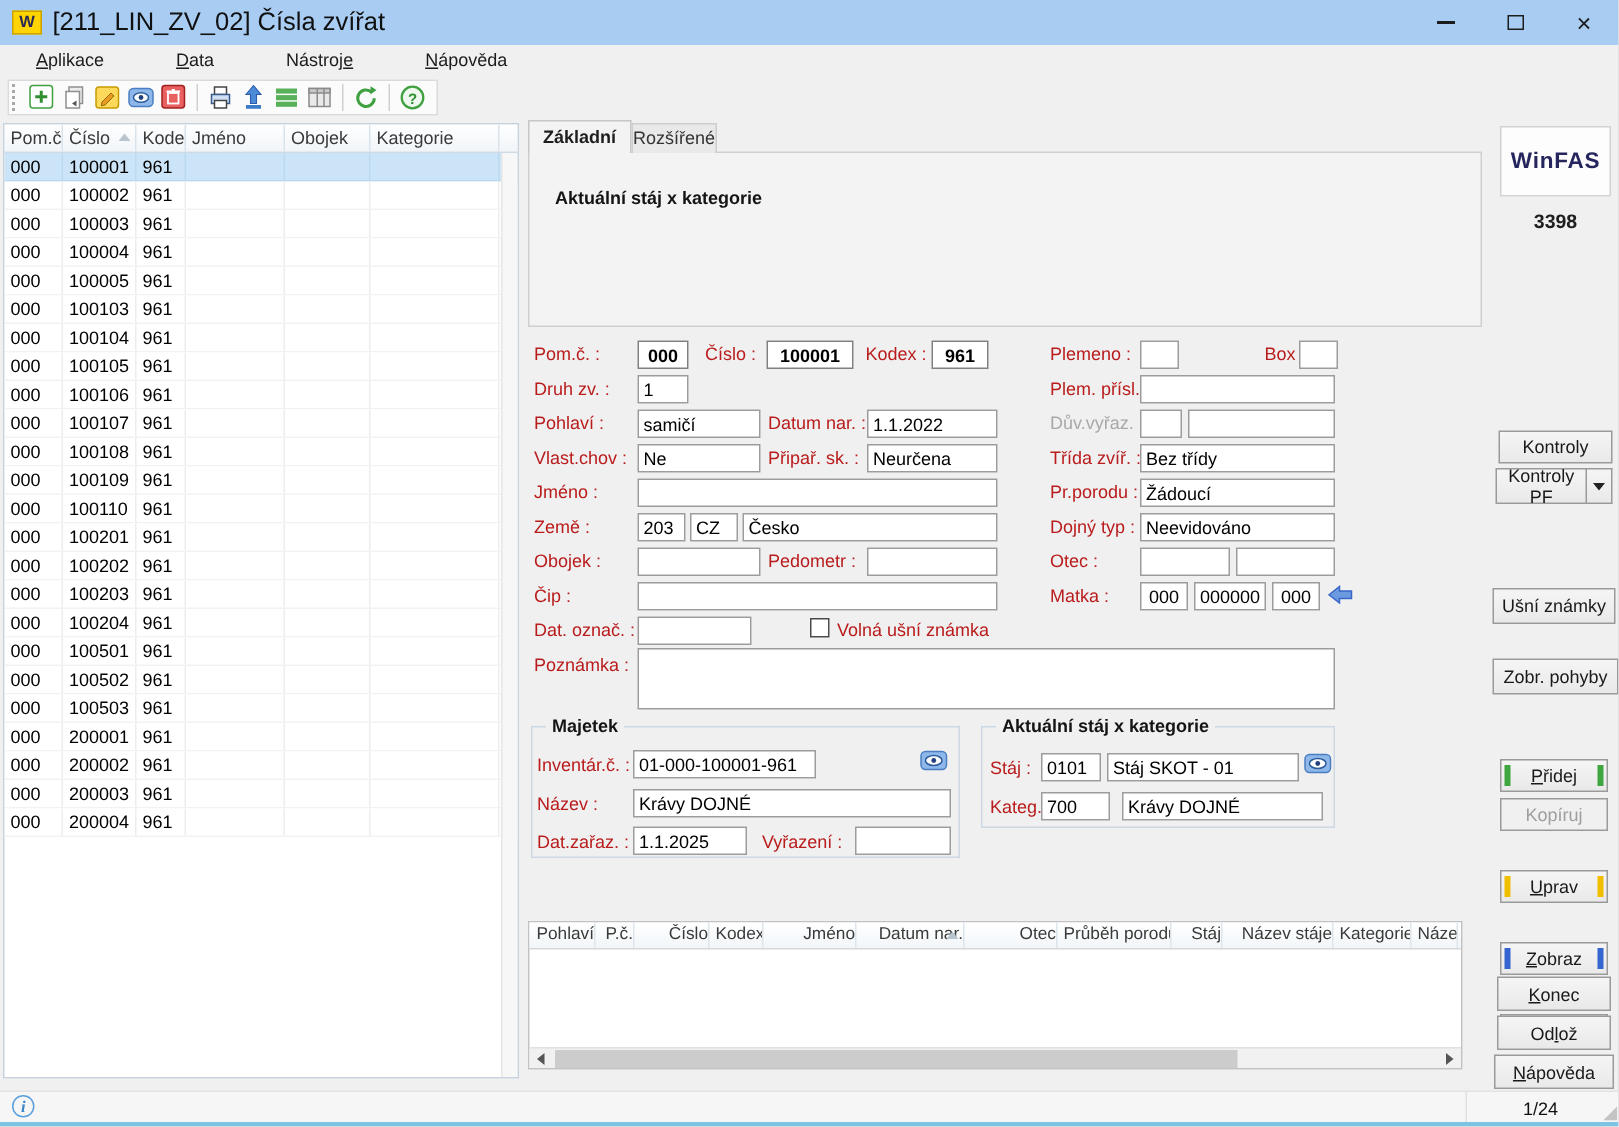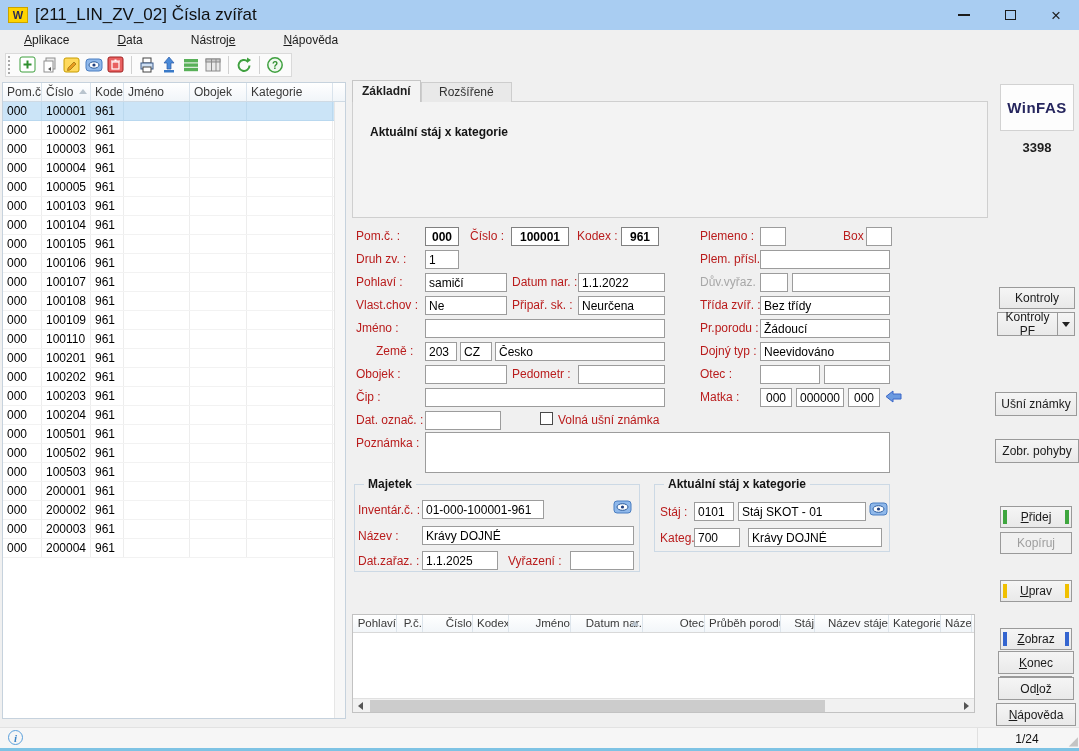--- a/index.html
+++ b/index.html
@@ -35,21 +35,21 @@
     border-right:4px solid transparent;border-bottom:5px solid #b9c4ce;}
   .trow{display:flex;height:19px;border-bottom:1px solid #f2f2f2;background:#fff;}
   .trow.sel{background:#cbe4f7;border-bottom-color:#b9d8ef;}
   .tc{padding:2px 0 0 4px;border-right:1px solid #ededed;white-space:nowrap;overflow:hidden;color:#000;}
   .trow.sel .tc{border-right-color:#bcd9ee;}
   .tc0{width:39px}.tc1{width:49px}.tc2{width:33px}.tc3{width:66px}.tc4{width:57px}.tc5{width:86px}
   .vstrip{position:absolute;right:0;top:19px;bottom:0;width:11px;background:#f7f7f7;border-left:1px solid #e6e6e6;}
   
   .tab-active{position:absolute;left:352px;top:80px;height:22px;padding:3px 9px 0;background:#f3f3f3;
     border:1px solid #c6c6c6;border-bottom:none;font-weight:bold;z-index:3;}
-  .tab-inactive{position:absolute;left:421px;top:82px;height:20px;padding:2px 17px 0;background:#e9e9e9;
+  .tab-inactive{position:absolute;left:421px;top:82px;height:20px;padding:2px 0 0;background:#e9e9e9;
     border:1px solid #cdcdcd;border-bottom:none;color:#333;z-index:2;}
   .filter-box{position:absolute;left:352px;top:101px;width:636px;height:117px;background:#f3f3f3;border:1px solid #cfcfcf;z-index:1;}
   .lb{position:absolute;color:#b91c1c;white-space:nowrap;}
   .lb.dim{color:#a8a8a8;}
   .tb{position:absolute;height:19px;border:1px solid #9c9c9c;background:#fff;padding:0 3px;
     font:12px "Liberation Sans",sans-serif;color:#000;}
   .tb.bold{font-weight:bold;text-align:center;border-color:#808080;}
   .tb.ctr{text-align:center;}
   textarea.tb{resize:none;}
   .cb{position:absolute;width:13px;height:13px;background:#fff;border:1px solid #4a4a4a;}
@@ -491,21 +491,21 @@
   <div class="lb" style="left:512px;top:298px;">Připař. sk. :</div>
   <input class="tb" style="left: 578px; top: 296px; width: 87px;" value="Neurčena">
   <div class="lb" style="left:700px;top:298px;">Třída zvíř. :</div>
   <input class="tb" style="left: 760px; top: 296px; width: 130px;" value="Bez třídy">
 
   <div class="lb" style="left:356px;top:321px;">Jméno :</div>
   <input class="tb" style="left: 425px; top: 319px; width: 240px;">
   <div class="lb" style="left:700px;top:321px;">Pr.porodu :</div>
   <input class="tb" style="left: 760px; top: 319px; width: 130px;" value="Žádoucí">
 
-  <div class="lb" style="left:376px;top:344px;">Země :</div>
+  <div class="lb" style="left:356px;top:344px;">Země :</div>
   <input class="tb" style="left: 425px; top: 342px; width: 32px;" value="203">
   <input class="tb" style="left: 460px; top: 342px; width: 32px;" value="CZ">
   <input class="tb" style="left: 495px; top: 342px; width: 170px;" value="Česko">
   <div class="lb" style="left:700px;top:344px;">Dojný typ :</div>
   <input class="tb" style="left: 760px; top: 342px; width: 130px;" value="Neevidováno">
 
   <div class="lb" style="left:356px;top:367px;">Obojek :</div>
   <input class="tb" style="left: 425px; top: 365px; width: 82px;">
   <div class="lb" style="left:512px;top:367px;">Pedometr :</div>
   <input class="tb" style="left: 578px; top: 365px; width: 87px;">

